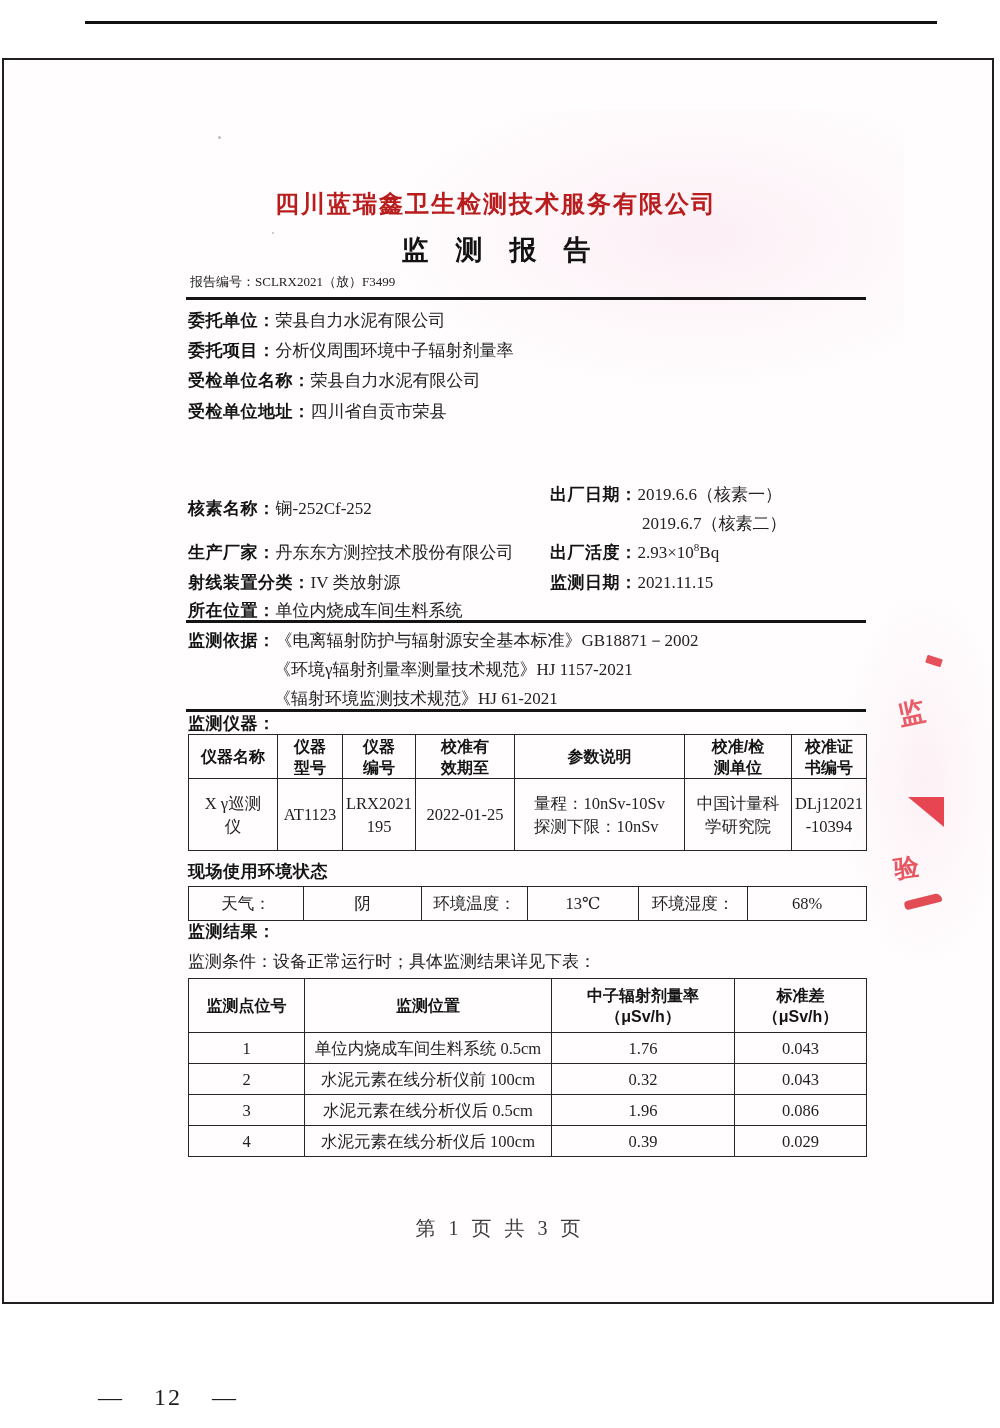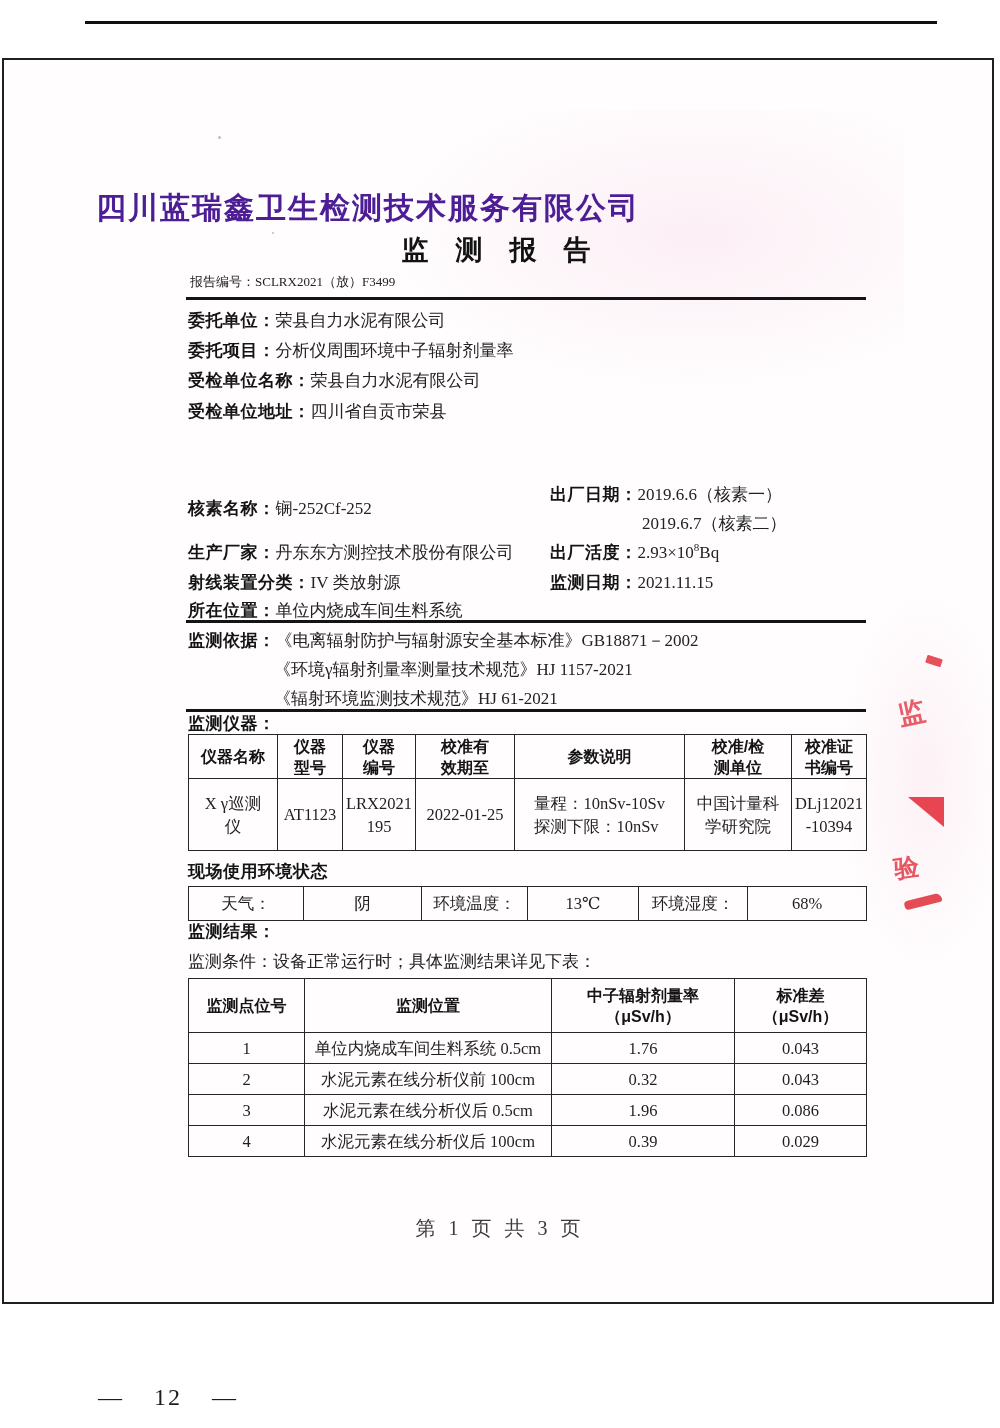--- a/index.html
+++ b/index.html
@@ -16,22 +16,22 @@
   .page-frame { left:2px; top:58px; width:992px; height:1246px;
     border:2px solid #1f1f1f; background:#fffdfe; overflow:hidden; }
 
   .tint { position:absolute; pointer-events:none; }
   .tint-1 { left:380px; top:50px; width:520px; height:280px;
     background:radial-gradient(ellipse at 60% 45%, rgba(246,212,228,.34), rgba(246,212,228,0) 70%); }
   .tint-2 { left:840px; top:540px; width:160px; height:360px;
     background:radial-gradient(ellipse at 50% 50%, rgba(248,214,226,.30), rgba(248,214,226,0) 75%); }
   .speck { position:absolute; background:#8a8a8a; border-radius:50%; opacity:.55; }
 
-  .company-name { left:92px; top:128px; width:800px; text-align:left;
-    font-size:30px; font-weight:700; letter-spacing:2px; color:#4c1d95; }
+  .company-name { left:92px; top:128px; width:800px; text-align:center;
+    font-size:24px; font-weight:700; letter-spacing:2px; color:#b91c1c; }
   .report-title { left:92px; top:172px; width:800px; text-align:center;
     font-size:27px; font-weight:700; color:#121212; }
   .report-no-line { left:186px; top:213px; font-size:13px; }
 
   .rule { background:#141414; }
   .rule-1 { left:182px; top:237px; width:680px; height:3px; }
   .rule-2 { left:182px; top:560px; width:680px; height:3px; }
   .rule-3 { left:182px; top:649px; width:680px; height:3px; }
 
   .content { left:184px; top:0; width:678px; height:1246px; position:absolute; }

